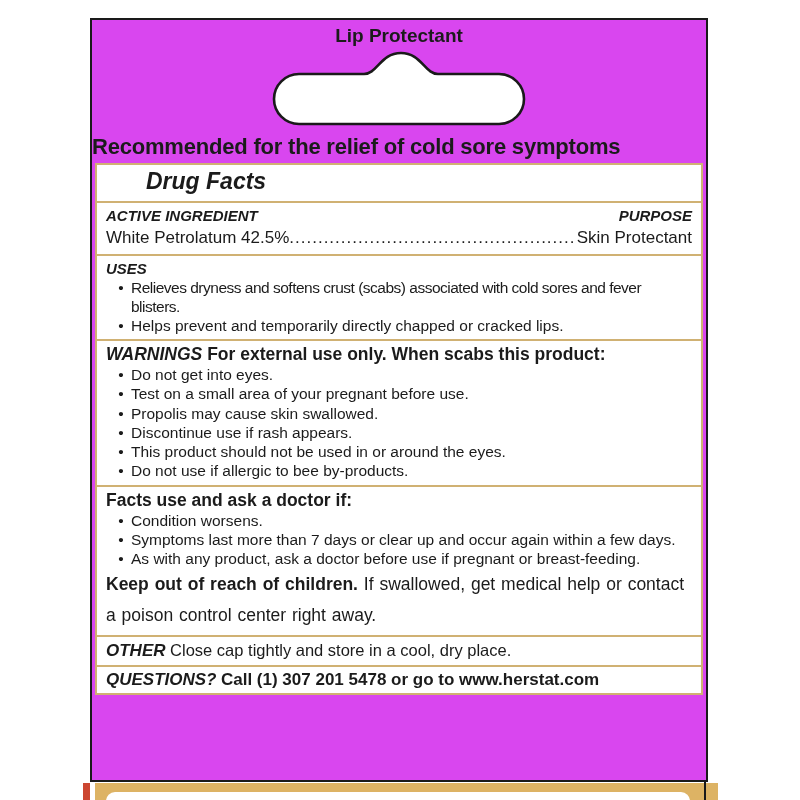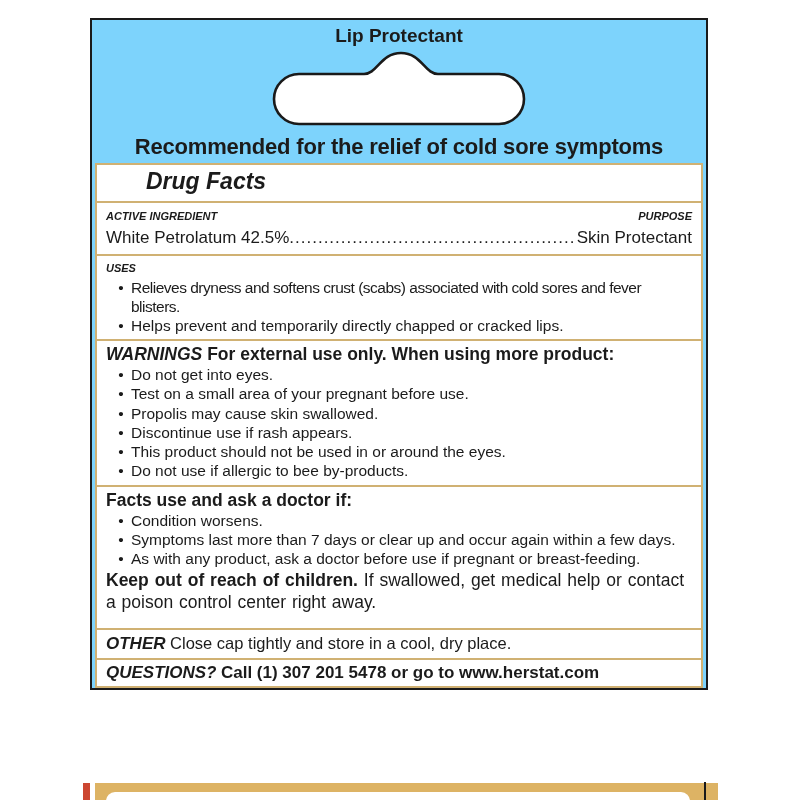--- a/index.html
+++ b/index.html
@@ -6,63 +6,63 @@
     --tan:#d0b173;
     --gold:#ddb364;
     --red:#cc4631;
     --ink:#1b1b1b;
   }
   *{margin:0;padding:0;box-sizing:border-box;}
   html,body{width:800px;height:800px;background:#fff;overflow:hidden;}
   body{font-family:"Liberation Sans", sans-serif;color:var(--ink);position:relative;}
 
   .card{
-    position:absolute;left:90px;top:18px;width:618px;height:672px;
-    border:2px solid #1a1a1a;background:#7dd3fc;overflow:hidden;
+    position:absolute;left:90px;top:18px;width:618px;height:764px;
+    border:2px solid #1a1a1a;background:#d946ef;overflow:hidden;
   }
   .brand-title{
     margin-top:5px;text-align:center;font-size:19px;line-height:22px;font-weight:bold;
   }
   .hang-tab{display:block;margin:3px auto 0;}
   .tagline{
-    margin-top:7px;text-align:center;font-size:22px;line-height:24px;font-weight:bold;letter-spacing:-0.2px;
+    margin-top:7px;text-align:left;font-size:22px;line-height:24px;font-weight:bold;letter-spacing:-0.2px;
   }
   .facts-box{
     margin:4px 3px 0;border:2px solid var(--tan);background:#fff;
   }
   .sec{padding:3px 9px 4px;}
   .sec + .sec{border-top:2px solid var(--tan);}
 
   .df-title{font-size:23px;line-height:26px;font-weight:bold;font-style:italic;padding-bottom:3px;margin-left:40px;}
 
-  .hdg{font-weight:bold;font-style:italic;font-size:11px;}
+  .hdg{font-weight:bold;font-style:italic;font-size:15px;}
   .hrow{display:flex;justify-content:space-between;align-items:baseline;line-height:20px;}
   .leader-row{display:flex;align-items:baseline;font-size:17px;line-height:24px;}
   .leader-row .nm{white-space:nowrap;}
   .leader-row .dots{flex:1;overflow:hidden;white-space:nowrap;letter-spacing:1px;}
   .leader-row .val{white-space:nowrap;}
 
   .sec-uses .body, .sec-warn .body, .sec-stop .body{font-size:15.5px;}
   .brow{display:flex;line-height:19px;padding-left:5px;}
   .brow .b{width:20px;text-align:center;flex:none;}
   .brow .bt{flex:1;}
   .tight{letter-spacing:-0.5px;}
   .sec-warn .brow{line-height:19.3px;}
   .sec-stop .brow{line-height:19.3px;}
 
   .warn-head{font-size:17.5px;line-height:21px;font-weight:bold;}
   .warn-head .hdg{font-size:17.5px;}
   .stop-head{font-size:17.5px;line-height:21px;font-weight:bold;}
-  .keepout{font-size:17.5px;line-height:22px;word-spacing:1px;}
+  .keepout{font-size:17.5px;line-height:31px;word-spacing:1px;}
   .keepout b{font-weight:bold;}
 
   .sec-dir p{font-size:18px;line-height:22.5px;letter-spacing:0.3px;word-spacing:1px;max-width:575px;}
   .sec-dir .hdg{font-size:18px;}
 
-  .inline-sec{font-size:16.5px;line-height:21px;margin-top:11px;}
+  .inline-sec{font-size:16.5px;line-height:21px;}
   .inline-sec .hdg{font-size:17px;}
   .sec-q{padding-top:3px;padding-bottom:3px;}
   .sec-q .qtext{font-weight:bold;font-size:17px;line-height:20px;}
 
   .gold-bar{position:absolute;left:95px;top:783px;width:623px;height:17px;background:var(--gold);}
   .next-panel{position:absolute;left:11px;top:9px;width:584px;height:10px;background:#fff;border-radius:9px 9px 0 0;}
   .red-strip{position:absolute;left:83px;top:783px;width:7px;height:17px;background:var(--red);}
   .border-ext{position:absolute;left:704px;top:782px;width:2px;height:18px;background:#1a1a1a;}
 </style>
 </head>
@@ -108,21 +108,21 @@
         <div class="brow">
           <span class="b">•</span>
           <span class="bt">Helps prevent and temporarily directly chapped or cracked lips.</span>
         </div>
       </div>
     </div>
 
     <div class="sec sec-warn">
       <div class="warn-head">
         <span class="hdg">WARNINGS</span>
-        <span>For external use only. When using more product:</span>
+        <span>For external use only. When scabs this product:</span>
       </div>
       <div class="body">
         <div class="brow">
           <span class="b">•</span>
           <span class="bt">Do not get into eyes.</span>
         </div>
         <div class="brow">
           <span class="b">•</span>
           <span class="bt">Test on a small area of your pregnant before use.</span>
         </div>

